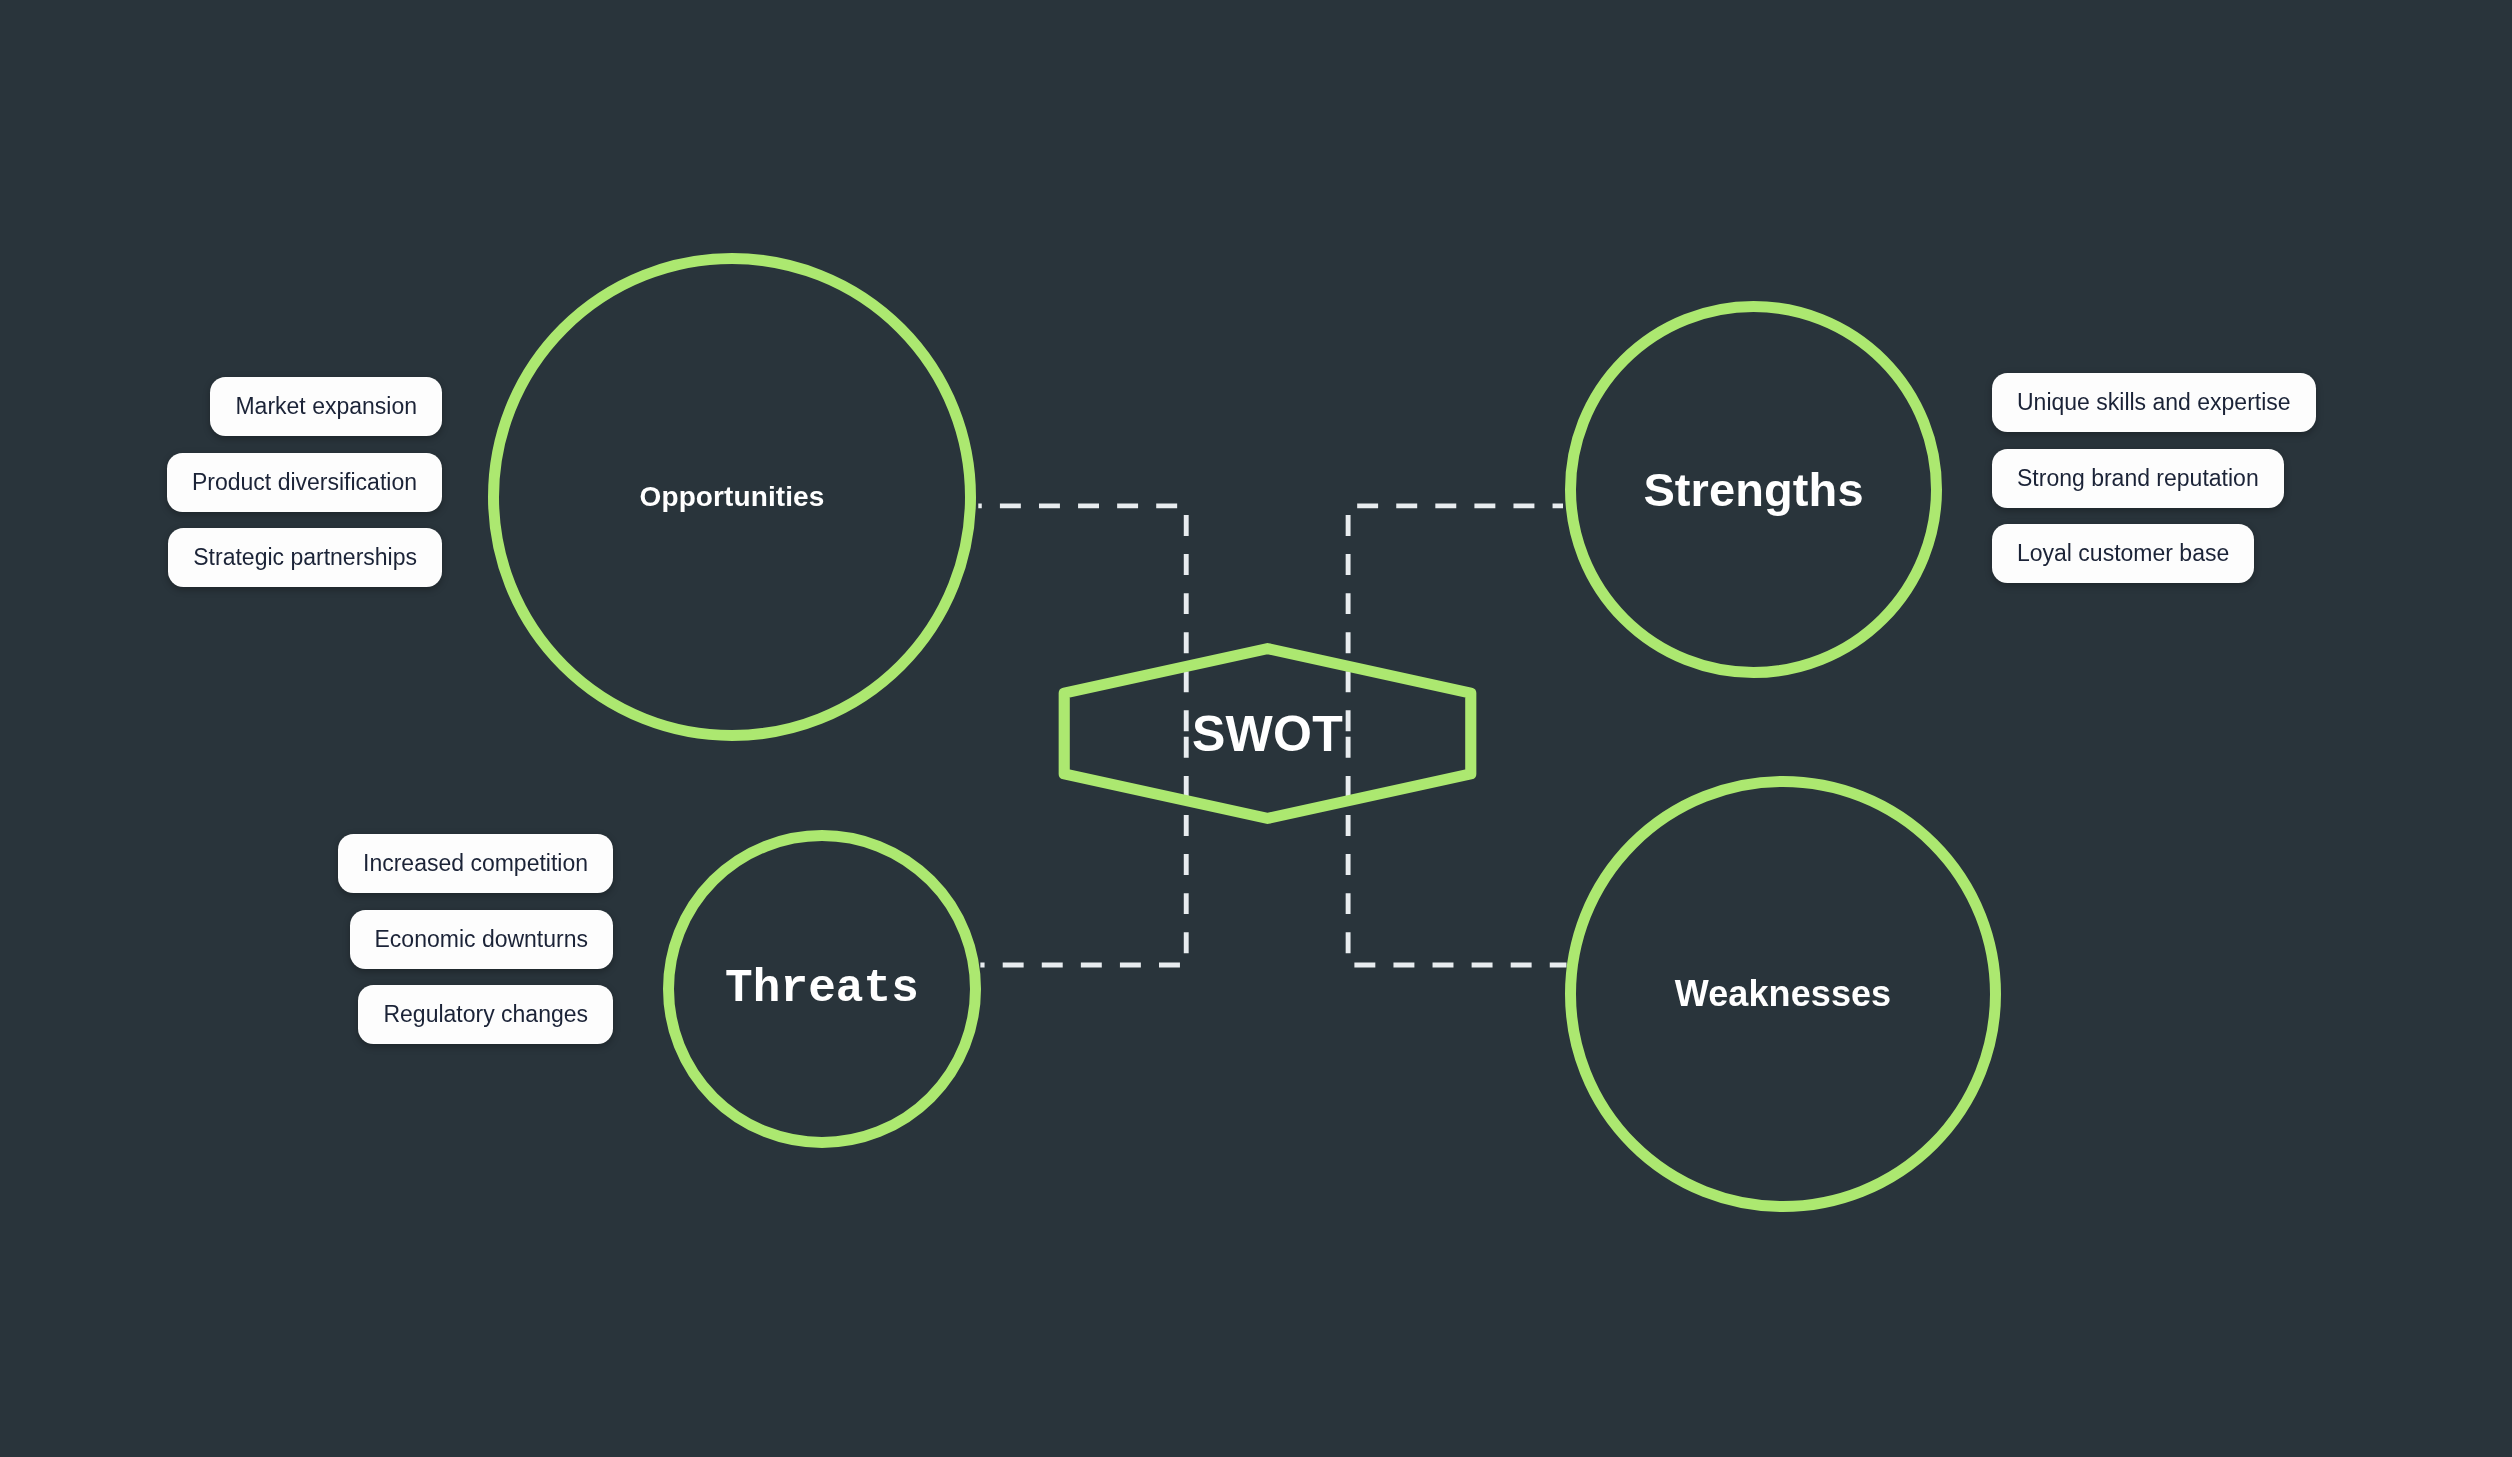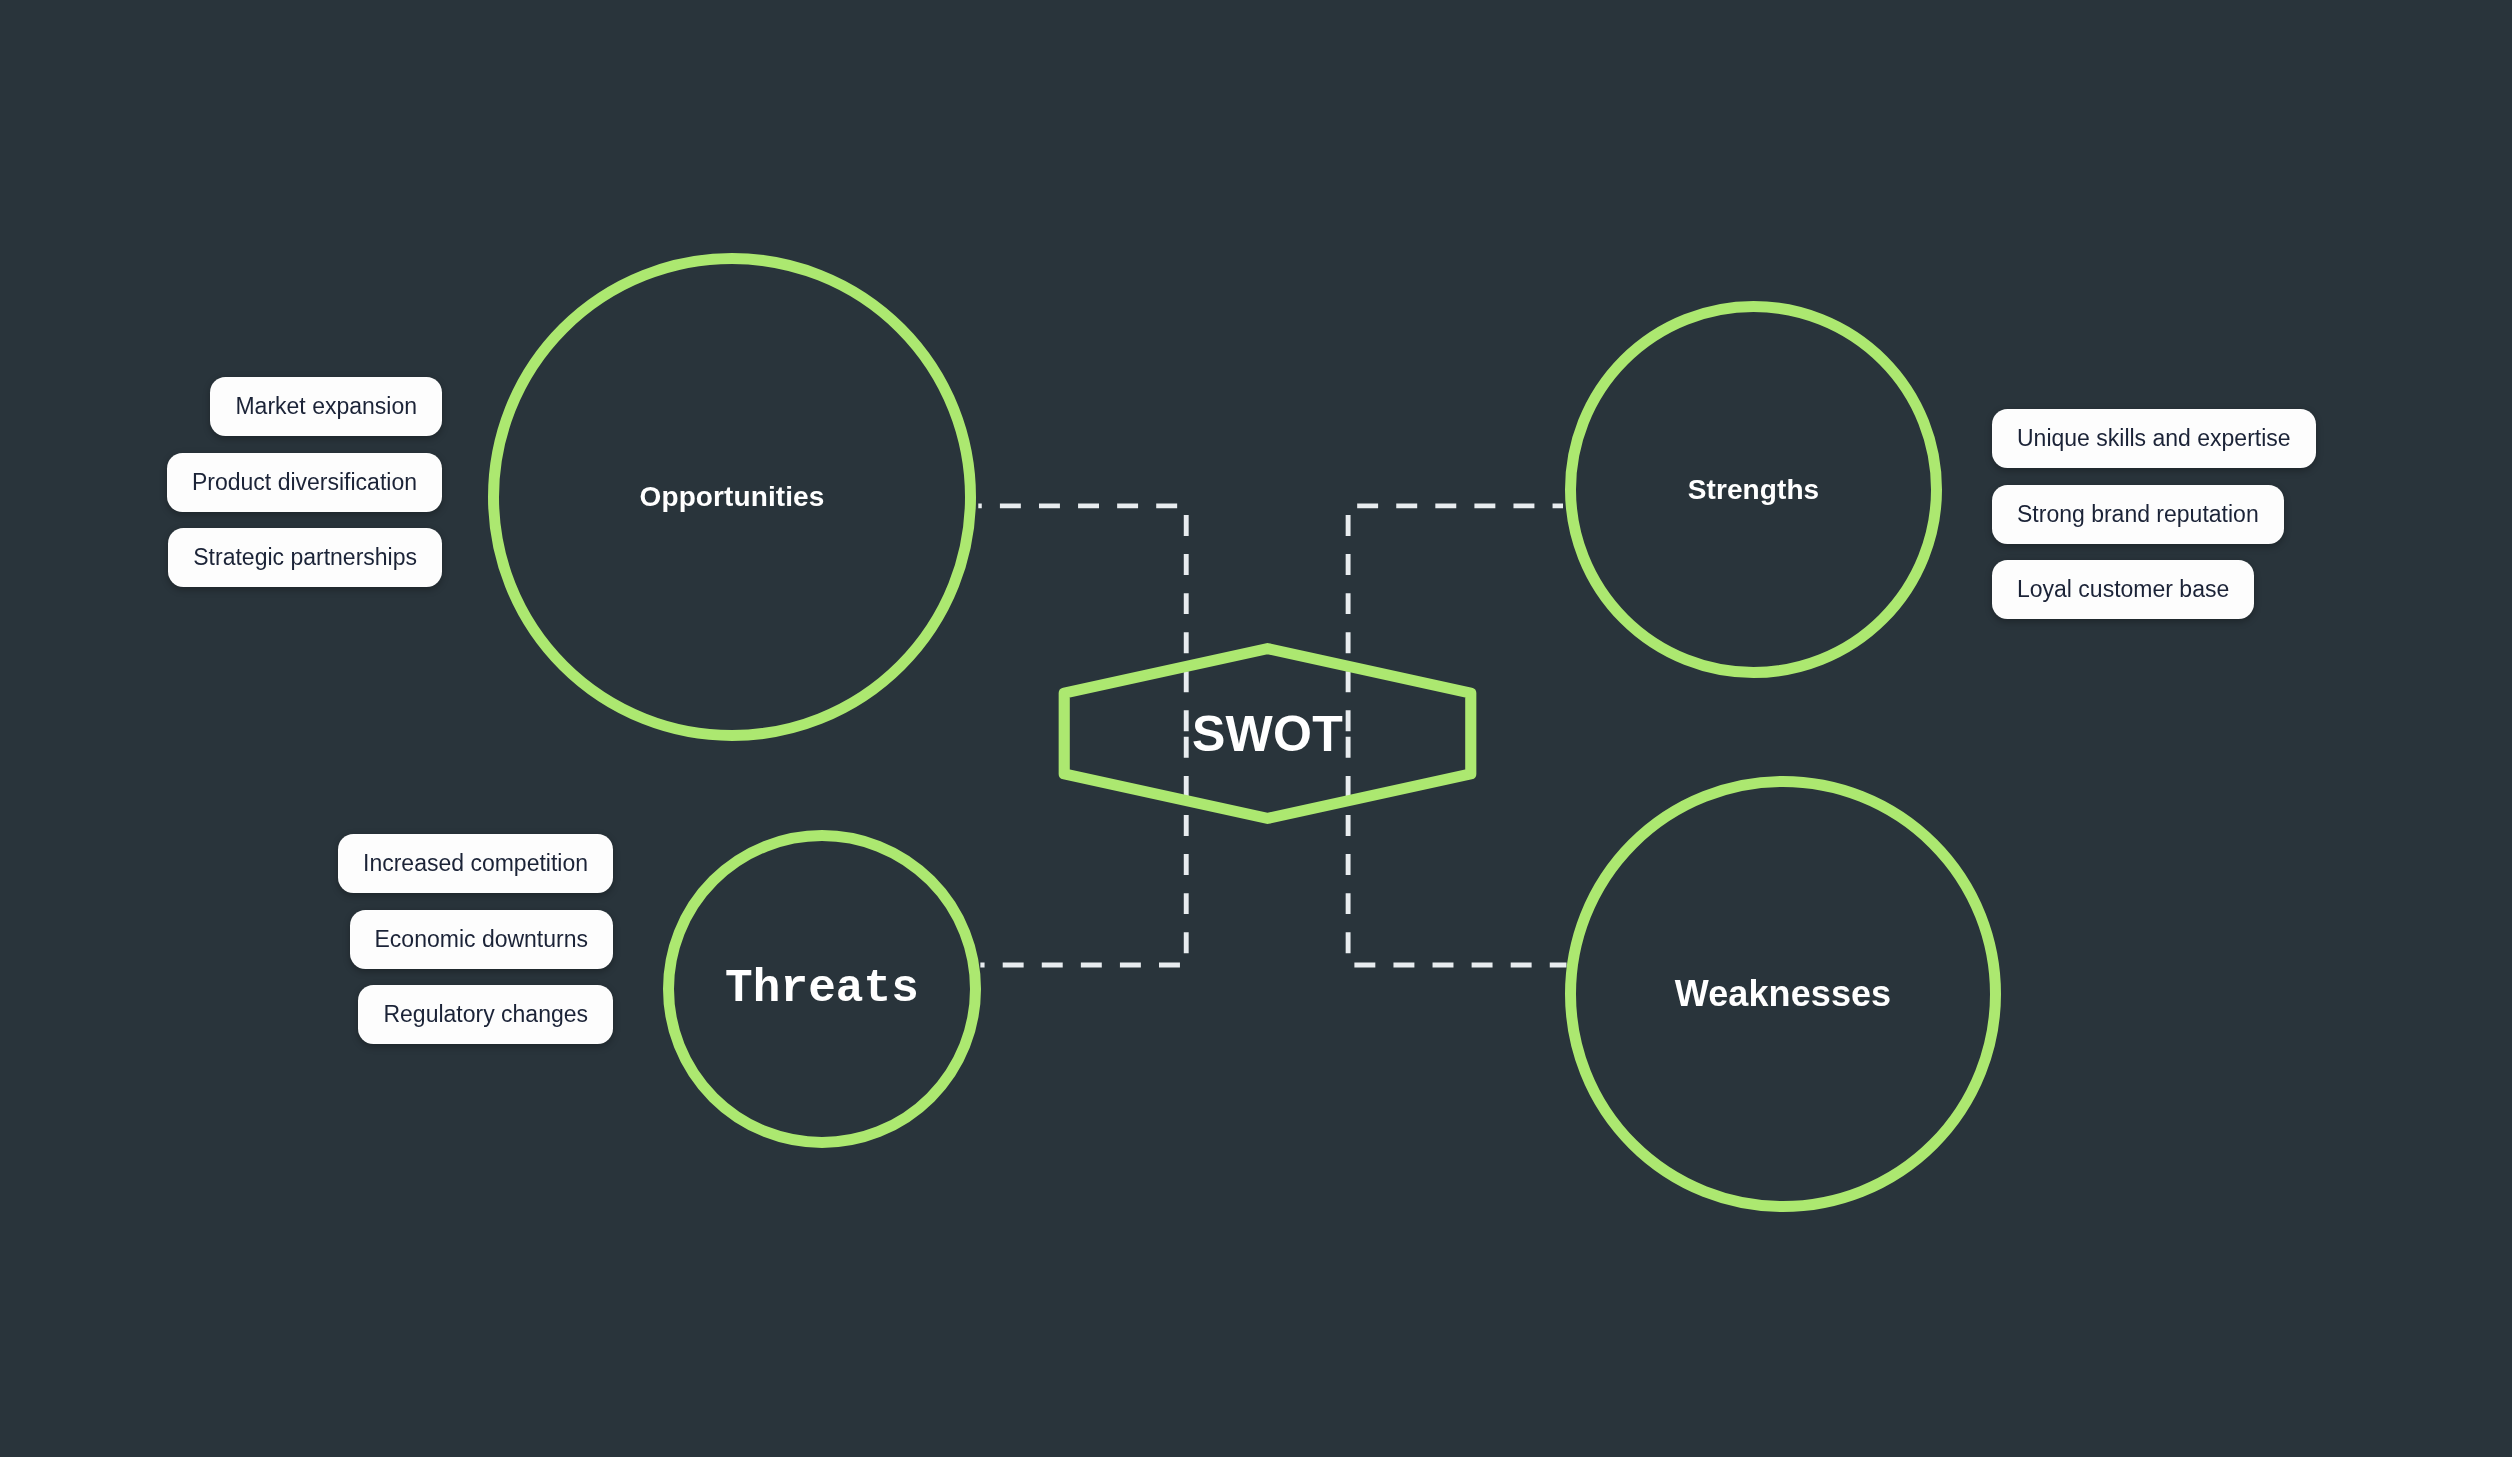--- a/index.html
+++ b/index.html
@@ -45,21 +45,21 @@
   #node-opportunities {
     left: 488px; top: 253px;
     width: 488px; height: 488px;
   }
   #node-opportunities .node-label { font-size: 28px; }
 
   #node-strengths {
     left: 1565px; top: 301px;
     width: 377px; height: 377px;
   }
-  #node-strengths .node-label { font-size: 28px; }
+  #node-strengths .node-label { font-size: 47px; }
 
   #node-threats {
     left: 663px; top: 830px;
     width: 318px; height: 318px;
   }
   #node-threats .node-label { font-size: 46px; font-family: Liberation Mono, monospace; }
 
   #node-weaknesses {
     left: 1565px; top: 776px;
     width: 436px; height: 436px;
@@ -107,21 +107,21 @@
     border-radius: 15.4px;
     padding: 18px 25px;
     font-size: 23px;
     line-height: 1;
     white-space: nowrap;
     box-shadow: 0 2.1px 7px rgba(0,0,0,0.28);
     box-sizing: border-box;
   }
 
   #pills-opportunities { left: 167px;  top: 377px; }
-  #pills-strengths     { left: 1992px; top: 373px; margin-top: 36px; }
+  #pills-strengths     { left: 1992px; top: 373px; }
   #pills-threats       { left: 338px;  top: 834px; }
   #pills-weaknesses    { left: 2045px; top: 841px; }
 </style>
 </head>
 <body>
 
 <div id="canvas">
 
   <svg id="edges" viewBox="0 0 3600 2088" preserveAspectRatio="none">
     <g fill="none" stroke="#e8ecef" stroke-width="7" stroke-dasharray="30 26" stroke-linecap="butt">

